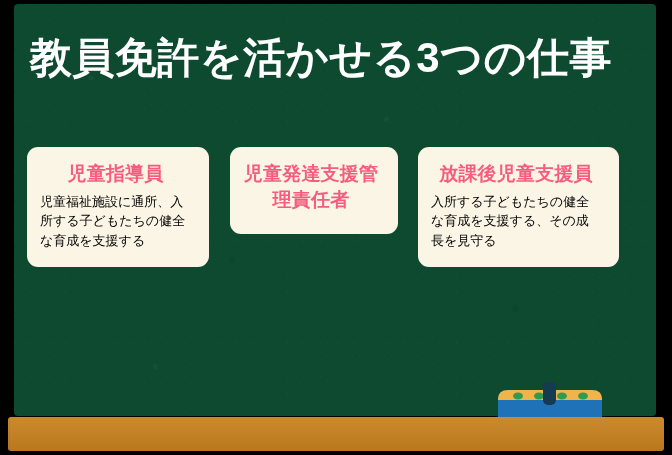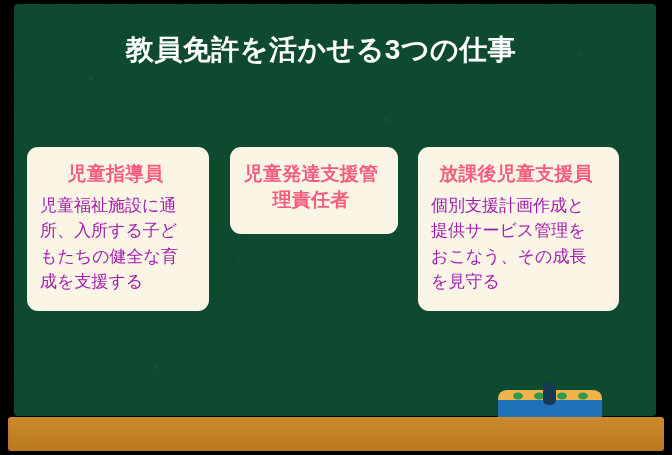--- a/index.html
+++ b/index.html
@@ -46,21 +46,21 @@
   }
 
   
   #board-title {
     position: absolute;
     left: 0;
     top: 32px;
     width: 642px;
     text-align: center;
     color: #ffffff;
-    font-size: 28px;
+    font-size: 42px;
     font-weight: bold;
     letter-spacing: 0.5px;
     line-height: 1.25;
     white-space: nowrap;
   }
 
   
   #cards {
     position: absolute;
     left: 27px;
@@ -84,26 +84,27 @@
   .card-heading {
     color: #f75c7e;
     font-size: 19px;
     font-weight: bold;
     text-align: center;
     line-height: 1.35;
     margin: 0 0 6px 0;
     letter-spacing: 0.2px;
   }
   .card-body {
-    color: #a21caf;
-    font-size: 17px;
+    color: #000000;
+    font-size: 13px;
     line-height: 1.5;
     margin: 0;
     letter-spacing: 0px;
     text-align: left;
+    font-family: Liberation Mono, monospace;
   }
 
   
   #eraser {
     position: absolute;
     left: 491px;
     top: 382px;
     width: 118px;
     height: 36px;
   }
@@ -138,21 +139,21 @@
       <p class="card-heading">児童指導員</p>
       <p class="card-body">児童福祉施設に通所、入所する子どもたちの健全な育成を支援する</p>
     </div>
 
     <div class="card w2">
       <p class="card-heading">児童発達支援管理責任者</p>
     </div>
 
     <div class="card w3">
       <p class="card-heading">放課後児童支援員</p>
-      <p class="card-body">個別支援計画作成と提供サービス管理をおこなう、その成長を見守る</p>
+      <p class="card-body">入所する子どもたちの健全な育成を支援する、その成長を見守る</p>
     </div>
 
   </div>
 
   <svg id="eraser" viewBox="0 0 118 36">
     <rect x="7" y="15" width="104" height="21" fill="#1f72b8"></rect>
     <path d="M7 17 Q7 8 17 8 L101 8 Q111 8 111 17 L111 18 L7 18 Z" fill="#f0b44b"></path>
     <ellipse cx="27" cy="14" rx="5" ry="3.5" fill="#2f9b4e"></ellipse>
     <ellipse cx="48" cy="14" rx="5" ry="3.5" fill="#2f9b4e"></ellipse>
     <ellipse cx="71" cy="14" rx="5" ry="3.5" fill="#2f9b4e"></ellipse>

